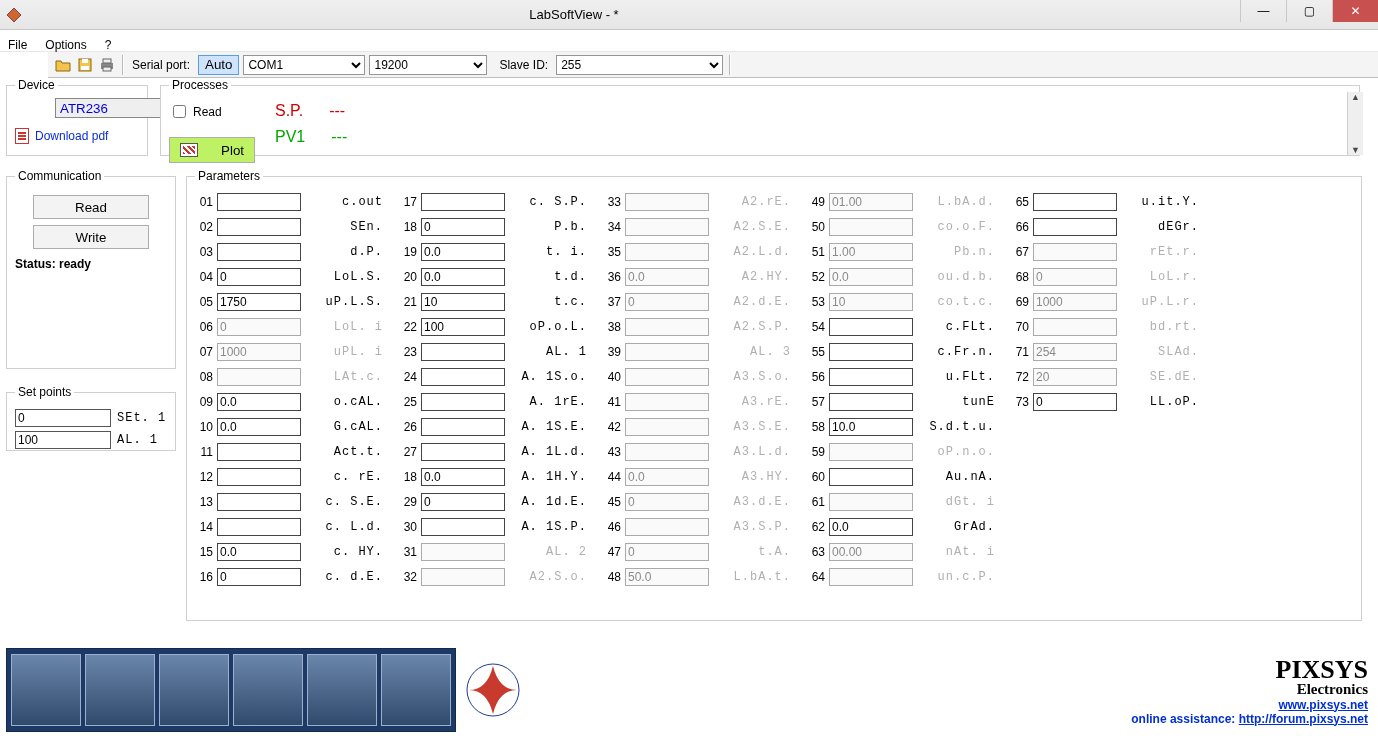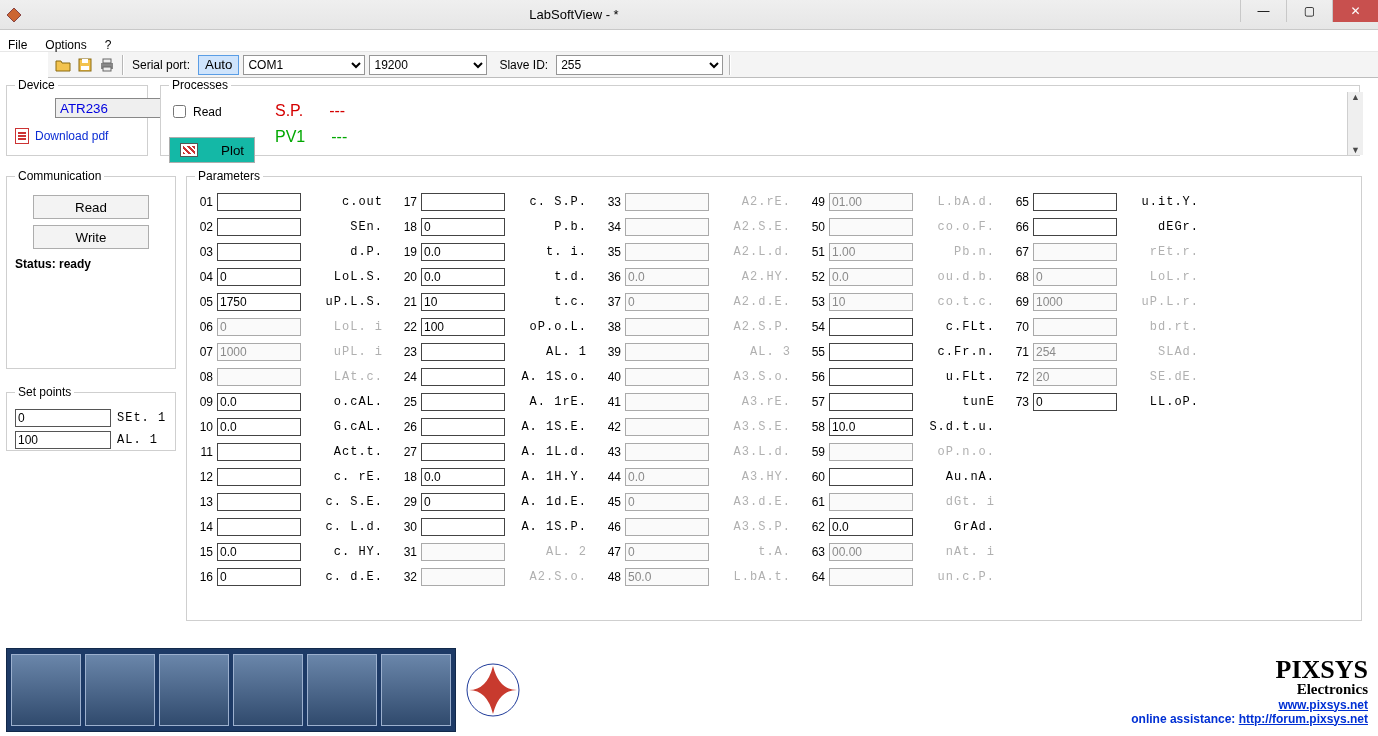--- a/index.html
+++ b/index.html
@@ -45,21 +45,21 @@
   .comm .status { margin-top:8px; font-weight:bold; }
 
   .setpoints { position:absolute; left:0; top:307px; width:170px; height:66px; }
   .setpoints .row { display:flex; align-items:center; gap:6px; margin-top:4px; }
   .setpoints input { width:96px; height:18px; border:1px solid #555; padding:0 2px; font-size:12px; }
   .seg-label { font-family:"Courier New",monospace; letter-spacing:1px; }
 
   
   .processes { position:absolute; left:154px; top:0; width:1200px; height:78px; display:flex; align-items:flex-start; gap:20px; }
   .processes .readchk { display:flex; align-items:center; gap:4px; margin:4px 0 8px 0; }
-  .processes .plotbtn { width:86px; height:26px; background:#14b8a6; border:1px solid #adadad; display:flex; align-items:center; justify-content:space-between; padding:0 10px; cursor:pointer;margin-top:16px; }
+  .processes .plotbtn { width:86px; height:26px; background:#bef264; border:1px solid #adadad; display:flex; align-items:center; justify-content:space-between; padding:0 10px; cursor:pointer;margin-top:16px; }
   .processes .plotbtn .mini { width:18px; height:14px; border:1px solid #555; background:linear-gradient( to top,#fff 50%,#fff 50%); position:relative; }
   .processes .plotbtn .mini::after{ content:""; position:absolute; inset:2px; background:repeating-linear-gradient(45deg,#c33 0 2px,transparent 2px 4px); }
   .processes .pv { display:flex; flex-direction:column; gap:8px; margin-top:4px; }
   .processes .pv .line { display:flex; gap:26px; font-size:16px; font-family:"Courier New",monospace; }
   .processes .sp  { color:#d40000; }
   .processes .pv1 { color:#00a800; }
   .processes .scroll { position:absolute; right:-4px; top:0; bottom:0; width:16px; background:#efefef; border-left:1px solid #cfcfcf; display:flex; flex-direction:column; justify-content:space-between; align-items:center; }
   .processes .scroll span { font-size:9px; color:#4a4a4a; }
 
   

